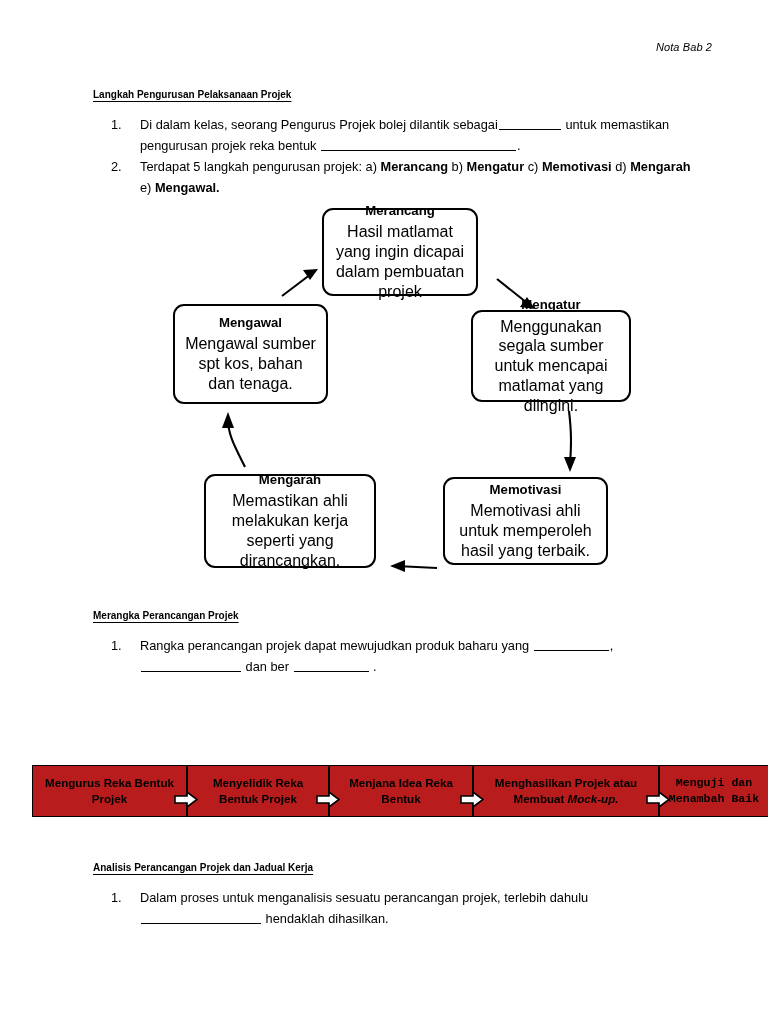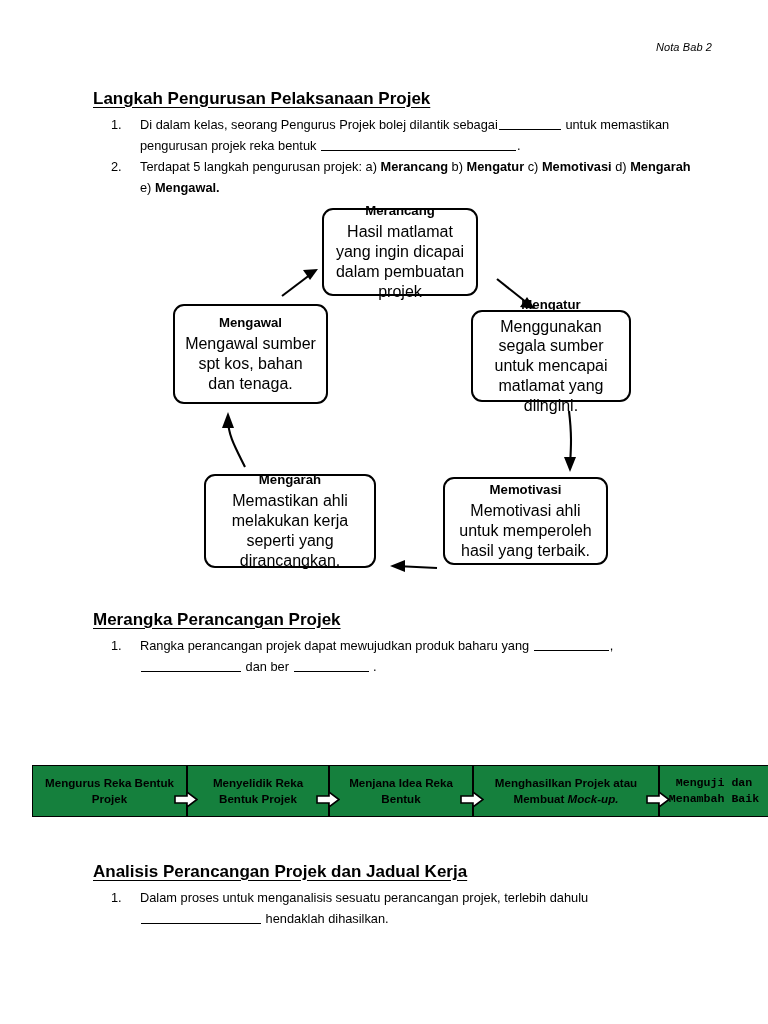--- a/index.html
+++ b/index.html
@@ -30,21 +30,21 @@
     font-size: 11px;
     font-style: italic;
     letter-spacing: .1px;
     white-space: nowrap;
   }
 
   
   .section-heading {
     position: absolute;
     left: 93px;
-    font-size: 17px;
+    font-size: 10px;
     font-weight: bold;
     text-decoration: underline;
     text-underline-offset: 2.5px;
     white-space: nowrap;
   }
   #heading-1 { top: 89px; }
   #heading-2 { top: 610px; }
   #heading-3 { top: 862px; }
 
   
@@ -130,21 +130,21 @@
   #process-strip {
     position: absolute;
     left: 32px;
     top: 765px;
     width: 736px;
     height: 52px;
     border: 1.6px solid #000;
     border-right: none;
     box-sizing: border-box;
     display: flex;
-    background: #15803d;
+    background: #b91c1c;
   }
   .proc-cell {
     position: relative;
     display: flex;
     align-items: center;
     justify-content: center;
     text-align: center;
     font-size: 11.6px;
     font-weight: bold;
     line-height: 1.35;

